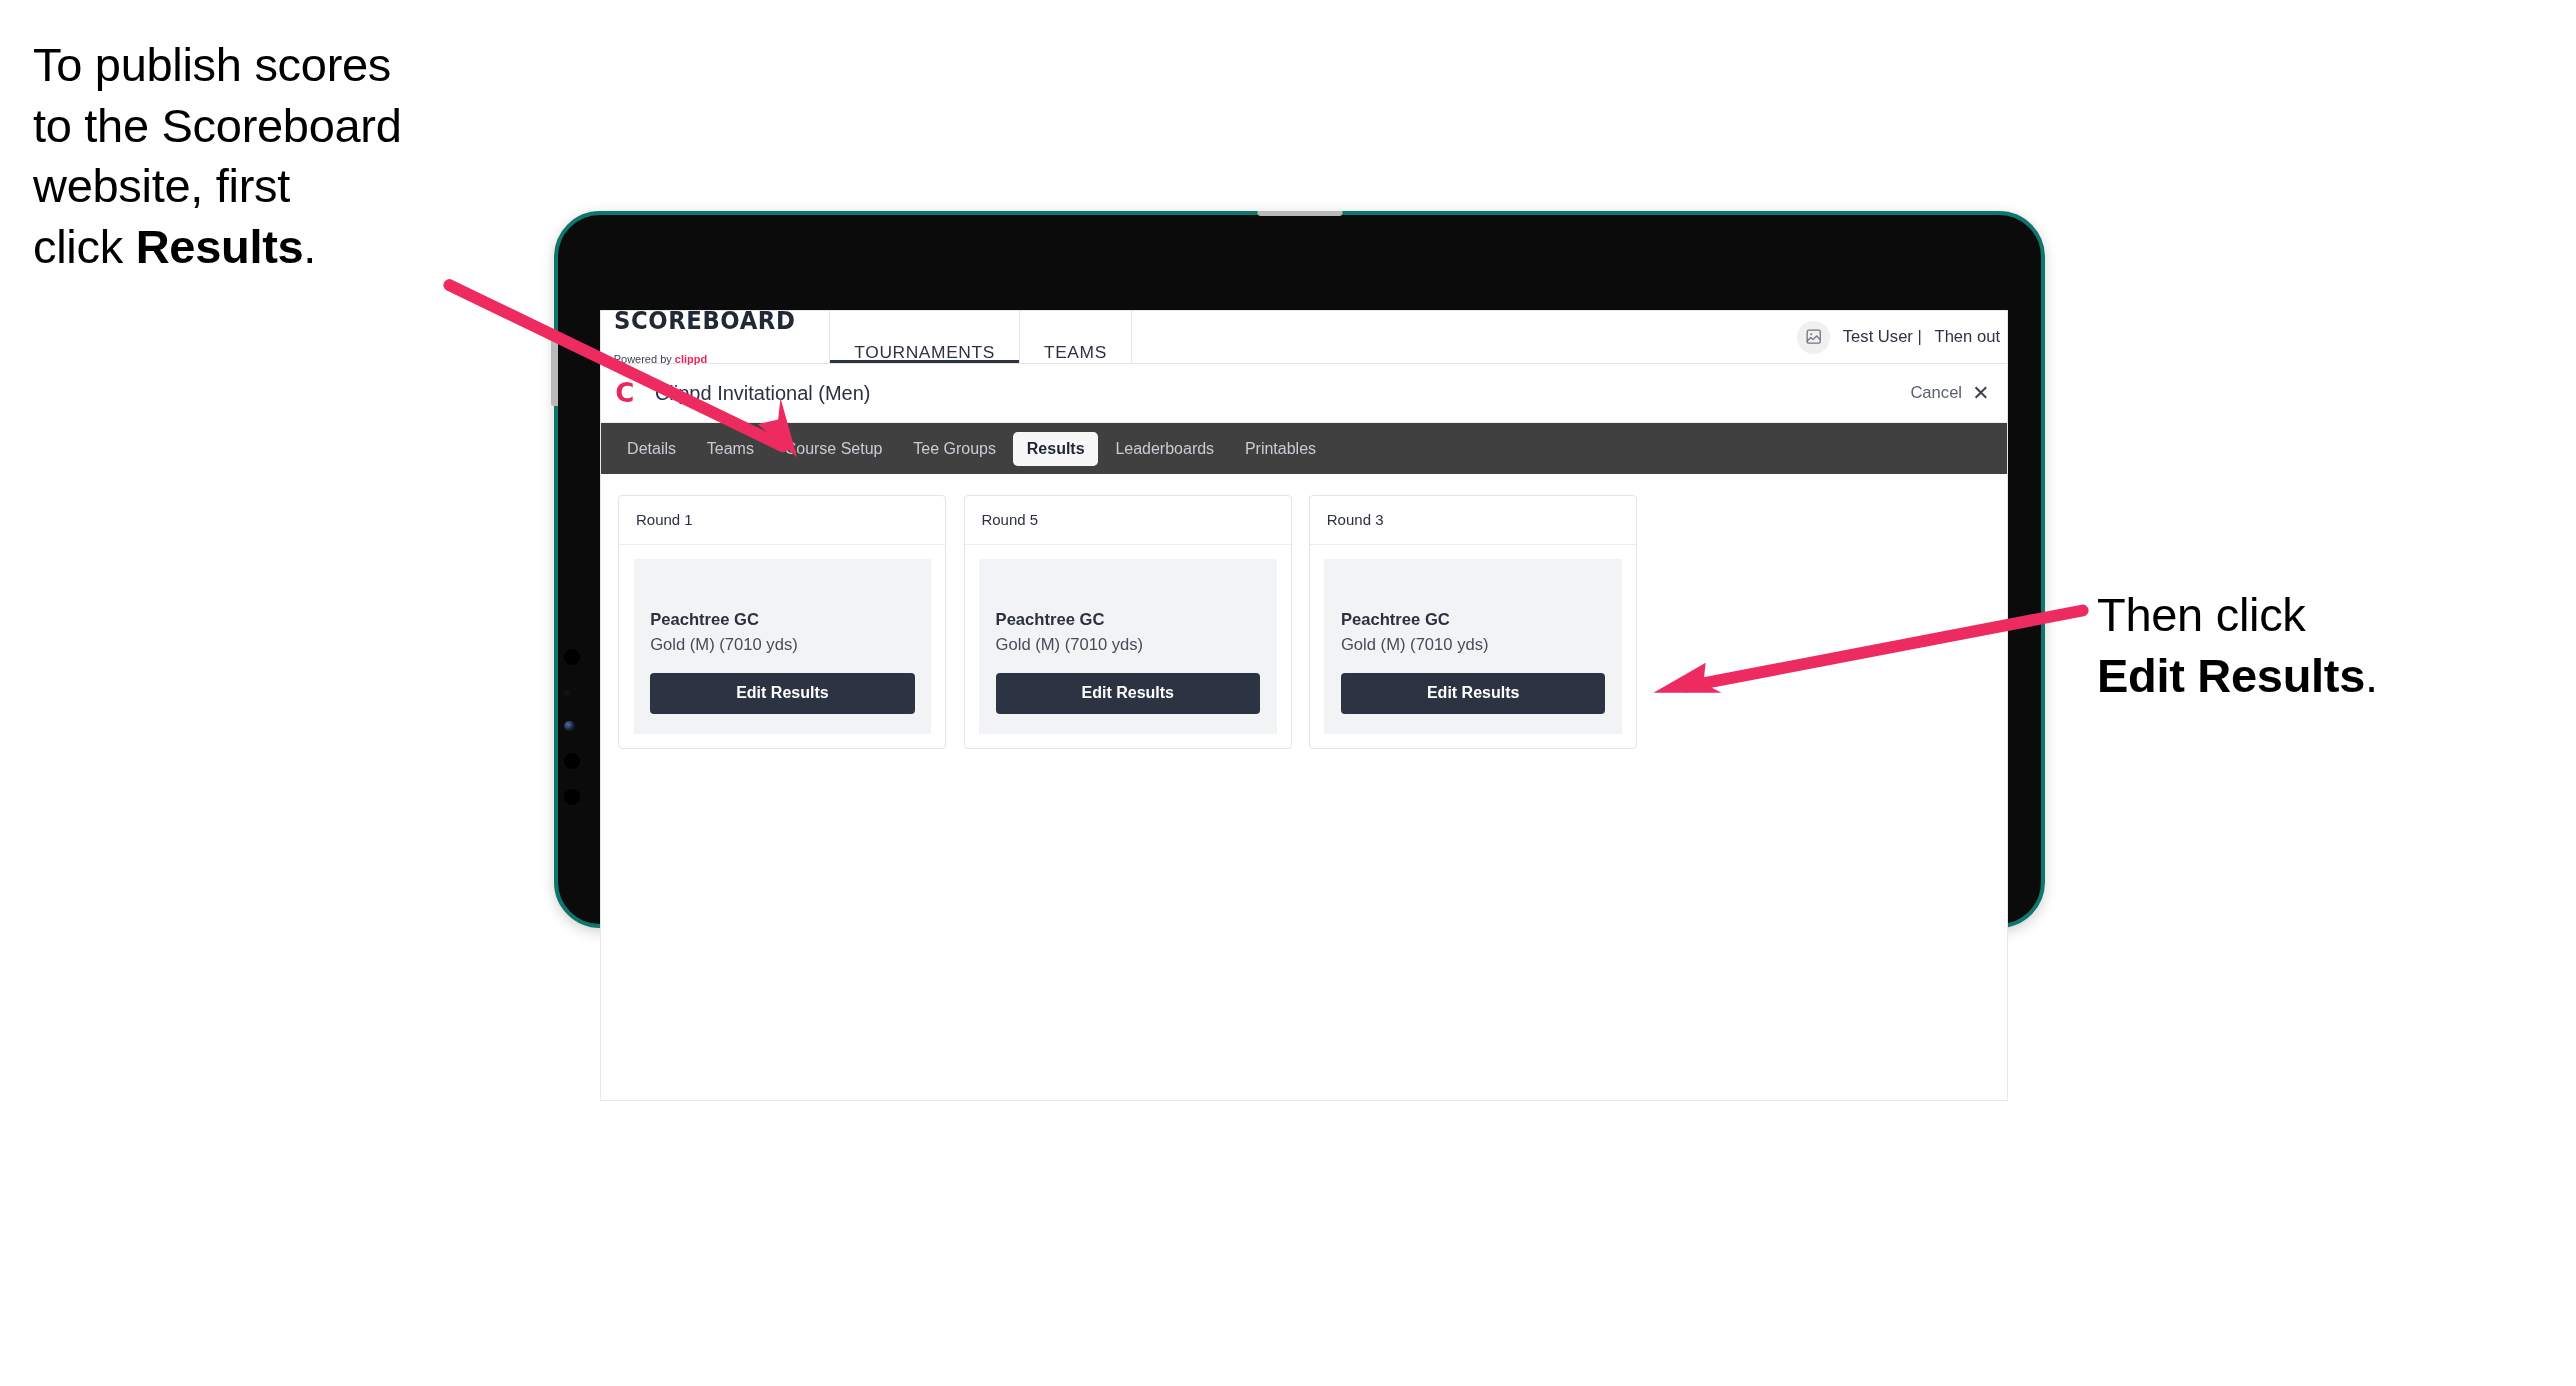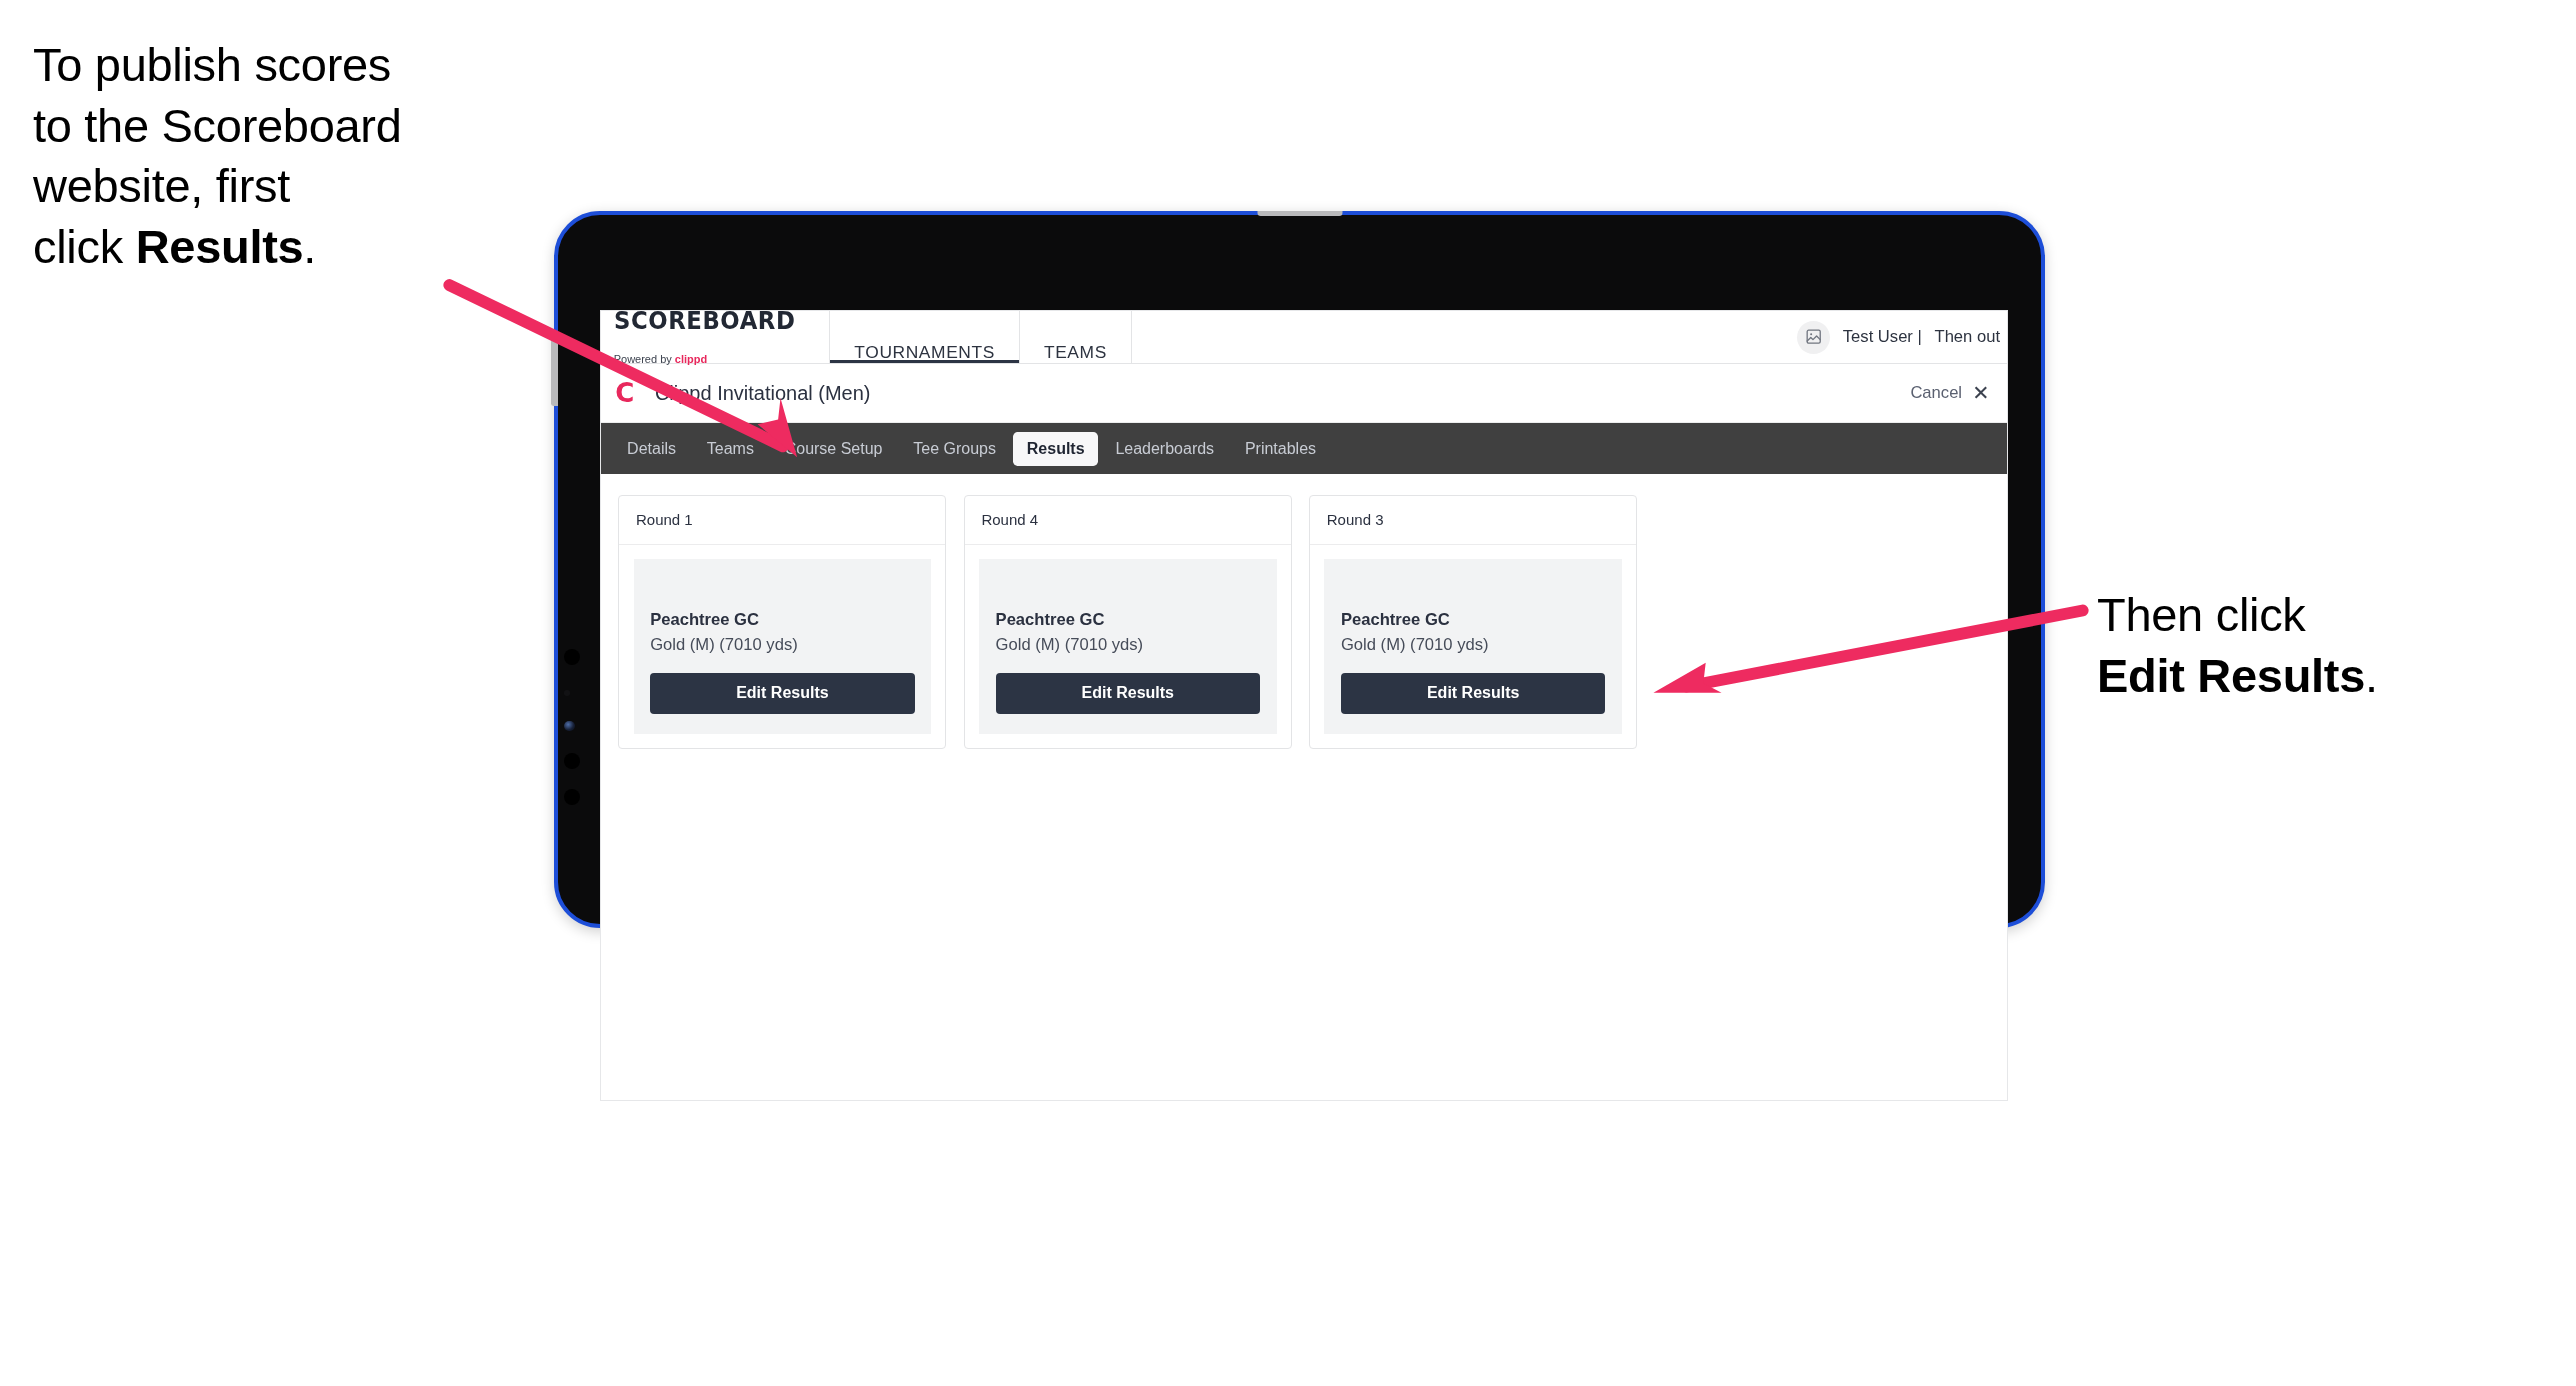--- a/index.html
+++ b/index.html
@@ -41,21 +41,21 @@
 
   
   #tablet {
     position: absolute;
     left: 554px;
     top: 211px;
     width: 1491px;
     height: 717px;
     background: #0b0b0c;
     border-radius: 46px;
-    border: 4px solid #1d4ed8;
+    border: 4px solid #0f766e;
     box-shadow: 0 3.2px 12.7px rgba(0,0,0,0.18);
   }
 
   
   .bezel-dot {
     position: absolute;
     left: 6.3px;
     border-radius: 50%;
     background: #000000;
   }
@@ -348,21 +348,21 @@
             <div class="course-panel">
               <div class="course-name">Peachtree GC</div>
               <div class="course-tee">Gold (M) (7010 yds)</div>
               <button class="edit-btn">Edit Results</button>
             </div>
           </div>
         </div>
 
         <div class="round-card">
           <div class="round-head">
-            <span class="round-title">Round 4</span>
+            <span class="round-title">Round 5</span>
           </div>
           <div class="round-body">
             <div class="course-panel">
               <div class="course-name">Peachtree GC</div>
               <div class="course-tee">Gold (M) (7010 yds)</div>
               <button class="edit-btn">Edit Results</button>
             </div>
           </div>
         </div>
 

